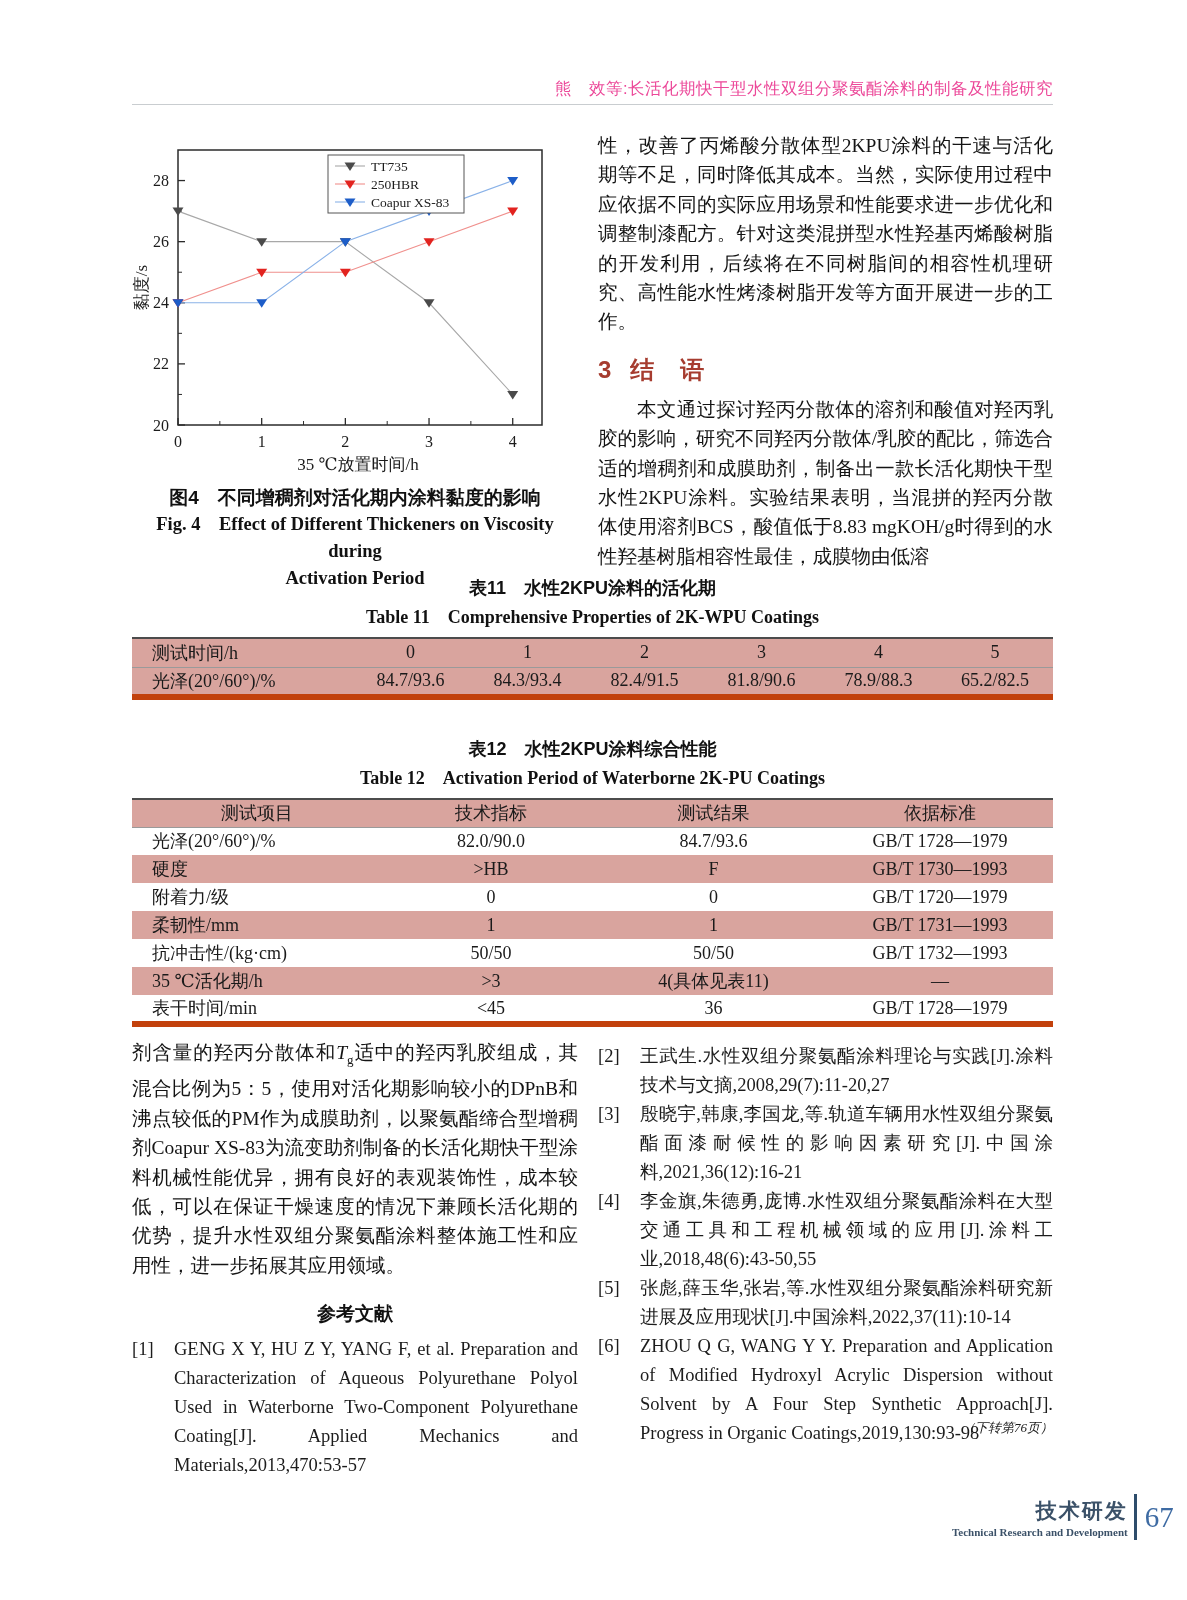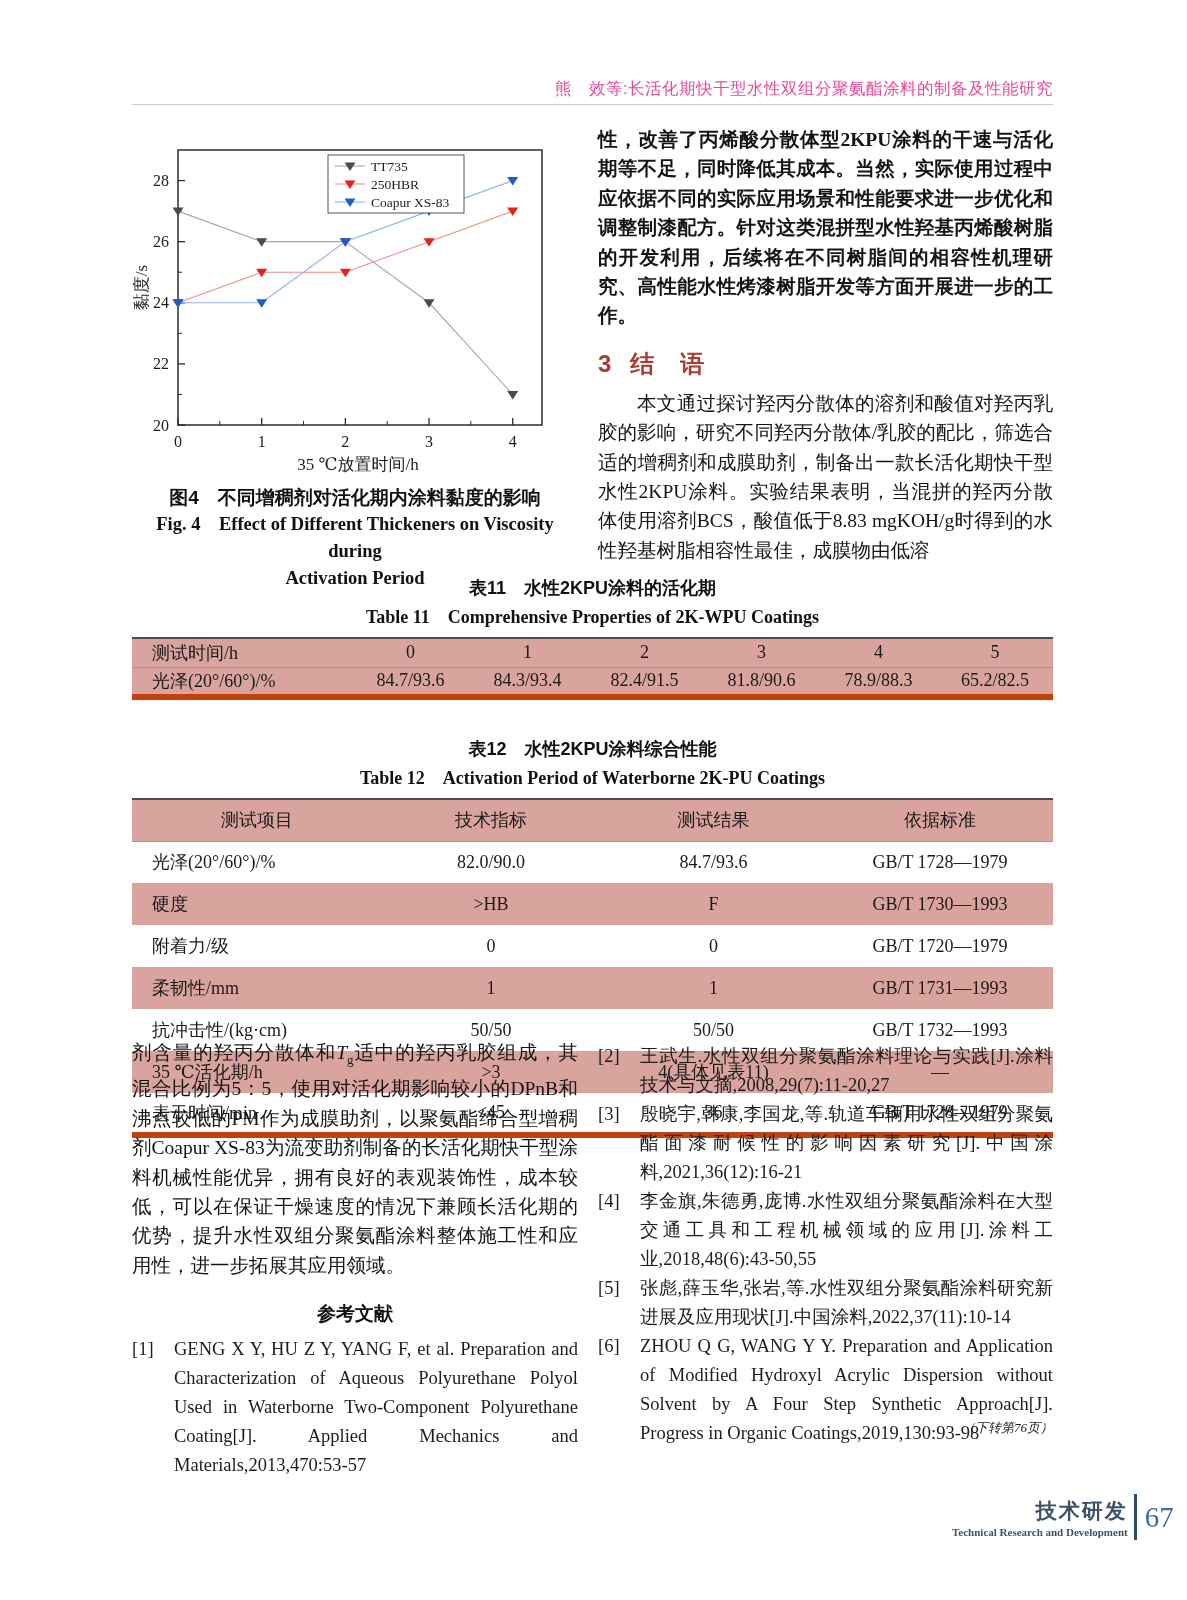--- a/index.html
+++ b/index.html
@@ -36,21 +36,21 @@
   .tb12 { top:737px; }
   .tbl-title-zh { text-align:center; font-family:"Liberation Sans","DejaVu Sans",sans-serif; font-weight:bold; font-size:18px; color:#111; }
   .tbl-title-en { text-align:center; font-weight:bold; font-size:18px; margin-top:5px; color:#111; }
   table { width:100%; border-collapse:collapse; margin-top:8px;
     border-top:2px solid #4c4c4c; border-bottom:6px solid #c2410c; }
   td { font-size:18px; text-align:center; height:29px; padding:1px 4px; color:#1a1a1a; }
   td:first-child { text-align:left; padding-left:20px; }
   tr.hdr td { border-bottom:1px solid #9a9a9a; }
   tr.pink td { background:#d9a49e; }
   tr.white td { background:#ffffff; }
-  .tb12 td { height:42px; }
+  .tb12 td { height:28px; }
   .tb12 tr.hdr td { text-align:center; padding-left:4px; }
 
   
   .ref-heading { margin-top:21px; margin-bottom:8px; text-align:center;
     font-family:"Liberation Sans","DejaVu Sans",sans-serif; font-weight:bold; font-size:19px; color:#111; }
   .ref-item { display:flex; font-size:18.5px; line-height:29px; }
   .ref-no { flex:0 0 42px; }
   .ref-text { flex:1; text-align:justify; }
   .continuation { text-align:right; font-style:italic; font-size:13px; margin-top:-29px; color:#1a1a1a; }
 
@@ -141,21 +141,21 @@
           </g>
           <text x="239" y="46" font-size="13.5" fill="#1c1c1c" text-anchor="start">TT735</text>
           <text x="239" y="64" font-size="13.5" fill="#1c1c1c" text-anchor="start">250HBR</text>
           <text x="239" y="82" font-size="13.5" fill="#1c1c1c" text-anchor="start">Coapur XS-83</text>
         </svg>
       <div class="fig-cap-zh">图4　不同增稠剂对活化期内涂料黏度的影响</div>
       <div class="fig-cap-en">Fig. 4　Effect of Different Thickeners on Viscosity during</div>
       <div class="fig-cap-en">Activation Period</div>
     </div>
     <div class="col-r">
-      <p class="body-text" style="font-weight:bold;">性，改善了丙烯酸分散体型2KPU涂料的干速与活化期等不足，同时降低其成本。当然，实际使用过程中应依据不同的实际应用场景和性能要求进一步优化和调整制漆配方。针对这类混拼型水性羟基丙烯酸树脂的开发利用，后续将在不同树脂间的相容性机理研究、高性能水性烤漆树脂开发等方面开展进一步的工作。</p>
+      <p class="body-text" style="margin-top:6px;">性，改善了丙烯酸分散体型2KPU涂料的干速与活化期等不足，同时降低其成本。当然，实际使用过程中应依据不同的实际应用场景和性能要求进一步优化和调整制漆配方。针对这类混拼型水性羟基丙烯酸树脂的开发利用，后续将在不同树脂间的相容性机理研究、高性能水性烤漆树脂开发等方面开展进一步的工作。</p>
       <div class="section-heading">
         <span class="sec-no">3</span><span>结　语</span>
       </div>
       <p class="body-text indent">本文通过探讨羟丙分散体的溶剂和酸值对羟丙乳胶的影响，研究不同羟丙分散体/乳胶的配比，筛选合适的增稠剂和成膜助剂，制备出一款长活化期快干型水性2KPU涂料。实验结果表明，当混拼的羟丙分散体使用溶剂BCS，酸值低于8.83 mgKOH/g时得到的水性羟基树脂相容性最佳，成膜物由低溶</p>
     </div>
   </div>
 
   <div class="table-block tb11">
     <div class="tbl-title-zh">表11　水性2KPU涂料的活化期</div>
     <div class="tbl-title-en">Table 11　Comprehensive Properties of 2K-WPU Coatings</div>

